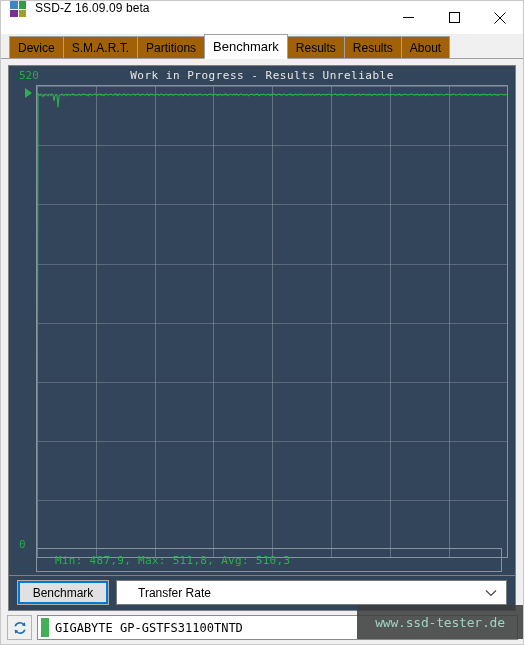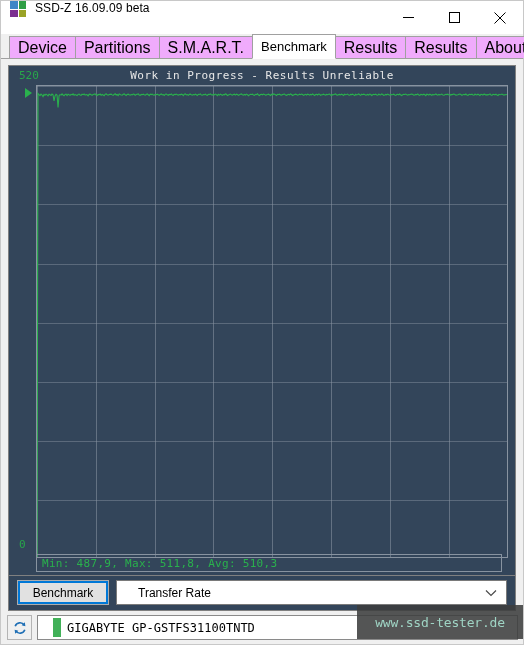--- a/index.html
+++ b/index.html
@@ -61,23 +61,23 @@
     background: #f0f0f0;
     display: flex;
     align-items: flex-end;
     padding-left: 8px;
     border-bottom: 1px solid #a0a0a0;
   }
   .tab {
     height: 22px;
     padding: 0 8px;
     display: flex; align-items: center; justify-content: center;
-    font-size: 16px;
+    font-size: 12px;
     color: #000;
-    background: #f0abfc;
+    background: #a16207;
     border: 1px solid #a0a0a0;
     border-bottom: none;
     margin-right: -1px;
     white-space: nowrap;
     cursor: default;
     position: relative;
   }
   .tab.active {
     height: 25px;
     background: #ffffff;
@@ -153,24 +153,24 @@
     content: "";
     position: absolute;
     left: -7px; top: -5px;
     width: 7px; height: 10px;
     border-left: 0;
   }
 
   .stats-bar {
     position: absolute;
     left: 27px; right: 13px; bottom: 3px;
-    height: 18px;
+    height: 24px;
     border: 1px solid #8893a0;
     display: flex; align-items: center;
-    padding-left: 5px;
+    padding-left: 18px;
     font-family: "DejaVu Sans Mono", monospace;
     font-size: 11px;
     color: #2ab14d;
     letter-spacing: 0.3px;
   }
 
   
   .controls {
     flex: 0 0 auto;
     height: 36px;
@@ -234,21 +234,21 @@
     cursor: default;
     flex: 0 0 auto;
   }
   .drive-box {
     flex: 1 1 auto;
     height: 25px;
     background: #ffffff;
     border: 1px solid #8a8a8a;
     display: flex;
     align-items: center;
-    padding-left: 15px;
+    padding-left: 3px;
     gap: 6px;
     overflow: hidden;
   }
   .health-bar {
     width: 8px; height: 19px;
     background: #41b058;
     flex: 0 0 auto;
   }
   .drive-name {
     font-family: "DejaVu Sans Mono", monospace;
@@ -319,24 +319,24 @@
         </svg>
       </div>
     </div>
   </div>
 
   <div class="tabstrip">
     <div class="tab">
         <span>Device</span>
       </div>
     <div class="tab">
+        <span>S.M.A.R.T.</span>
+      </div>
+    <div class="tab">
         <span>Partitions</span>
-      </div>
-    <div class="tab">
-        <span>S.M.A.R.T.</span>
       </div>
     <div class="tab active">
         <span>Benchmark</span>
       </div>
     <div class="tab">
         <span>Results</span>
       </div>
     <div class="tab">
         <span>Results</span>
       </div>

